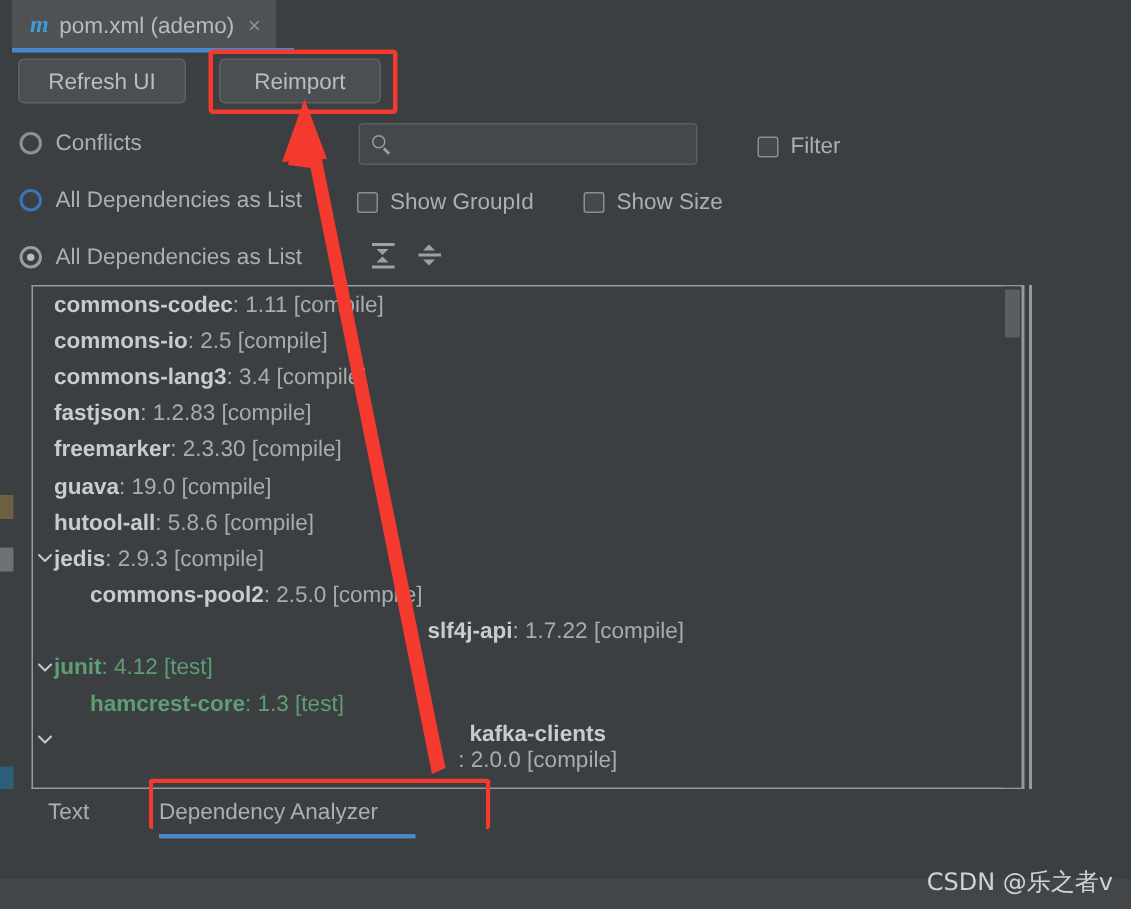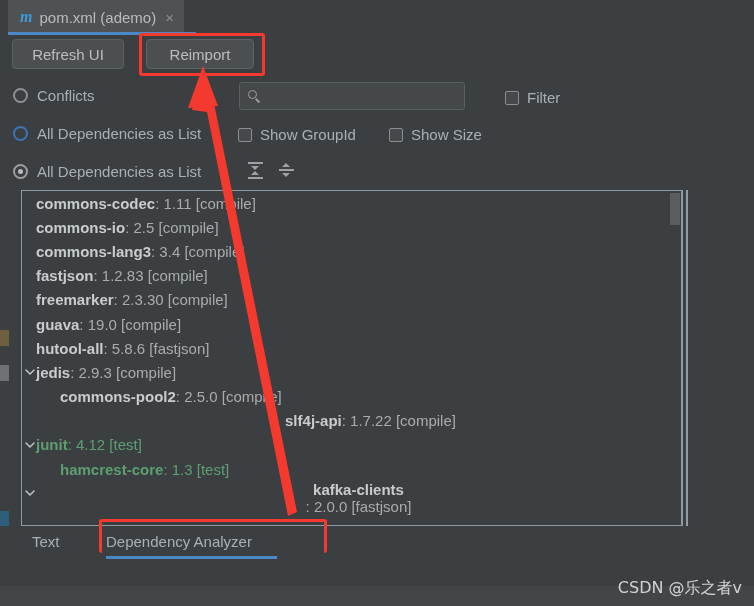--- a/index.html
+++ b/index.html
@@ -233,21 +233,21 @@
         <div class="row sc-compile" style="padding-left: 14px;">
           <span class="name">freemarker</span>
           <span class="rest"> : 2.3.30 [compile]</span>
         </div>
         <div class="row sc-compile" style="padding-left: 14px;">
           <span class="name">guava</span>
           <span class="rest"> : 19.0 [compile]</span>
         </div>
         <div class="row sc-compile" style="padding-left: 14px;">
           <span class="name">hutool-all</span>
-          <span class="rest"> : 5.8.6 [fastjson]</span>
+          <span class="rest"> : 5.8.6 [compile]</span>
         </div>
         <div class="row sc-compile" style="padding-left: 14px;">
           <span class="twisty">
             <svg width="10" height="8" viewBox="0 0 10 8">
               <path d="M1 2 L5 6 L9 2" fill="none" stroke="#c6c9cb" stroke-width="1.4" stroke-linecap="round" stroke-linejoin="round"></path>
             </svg>
           </span>
           <span class="name">jedis</span>
           <span class="rest"> : 2.9.3 [compile]</span>
         </div>
@@ -272,21 +272,21 @@
           <span class="name">hamcrest-core</span>
           <span class="rest"> : 1.3 [test]</span>
         </div>
         <div class="row sc-compile" style="padding-left: 14px; flex-direction: column;">
           <span class="twisty">
             <svg width="10" height="8" viewBox="0 0 10 8">
               <path d="M1 2 L5 6 L9 2" fill="none" stroke="#c6c9cb" stroke-width="1.4" stroke-linecap="round" stroke-linejoin="round"></path>
             </svg>
           </span>
           <span class="name">kafka-clients</span>
-          <span class="rest"> : 2.0.0 [fastjson]</span>
+          <span class="rest"> : 2.0.0 [compile]</span>
         </div>
       </div>
   </div>
 
   <div class="vscroll">
     <div class="vthumb"></div>
   </div>
   <div class="panel-edge"></div>
   <div class="panel-edge2"></div>
   <div class="right-fill"></div>

